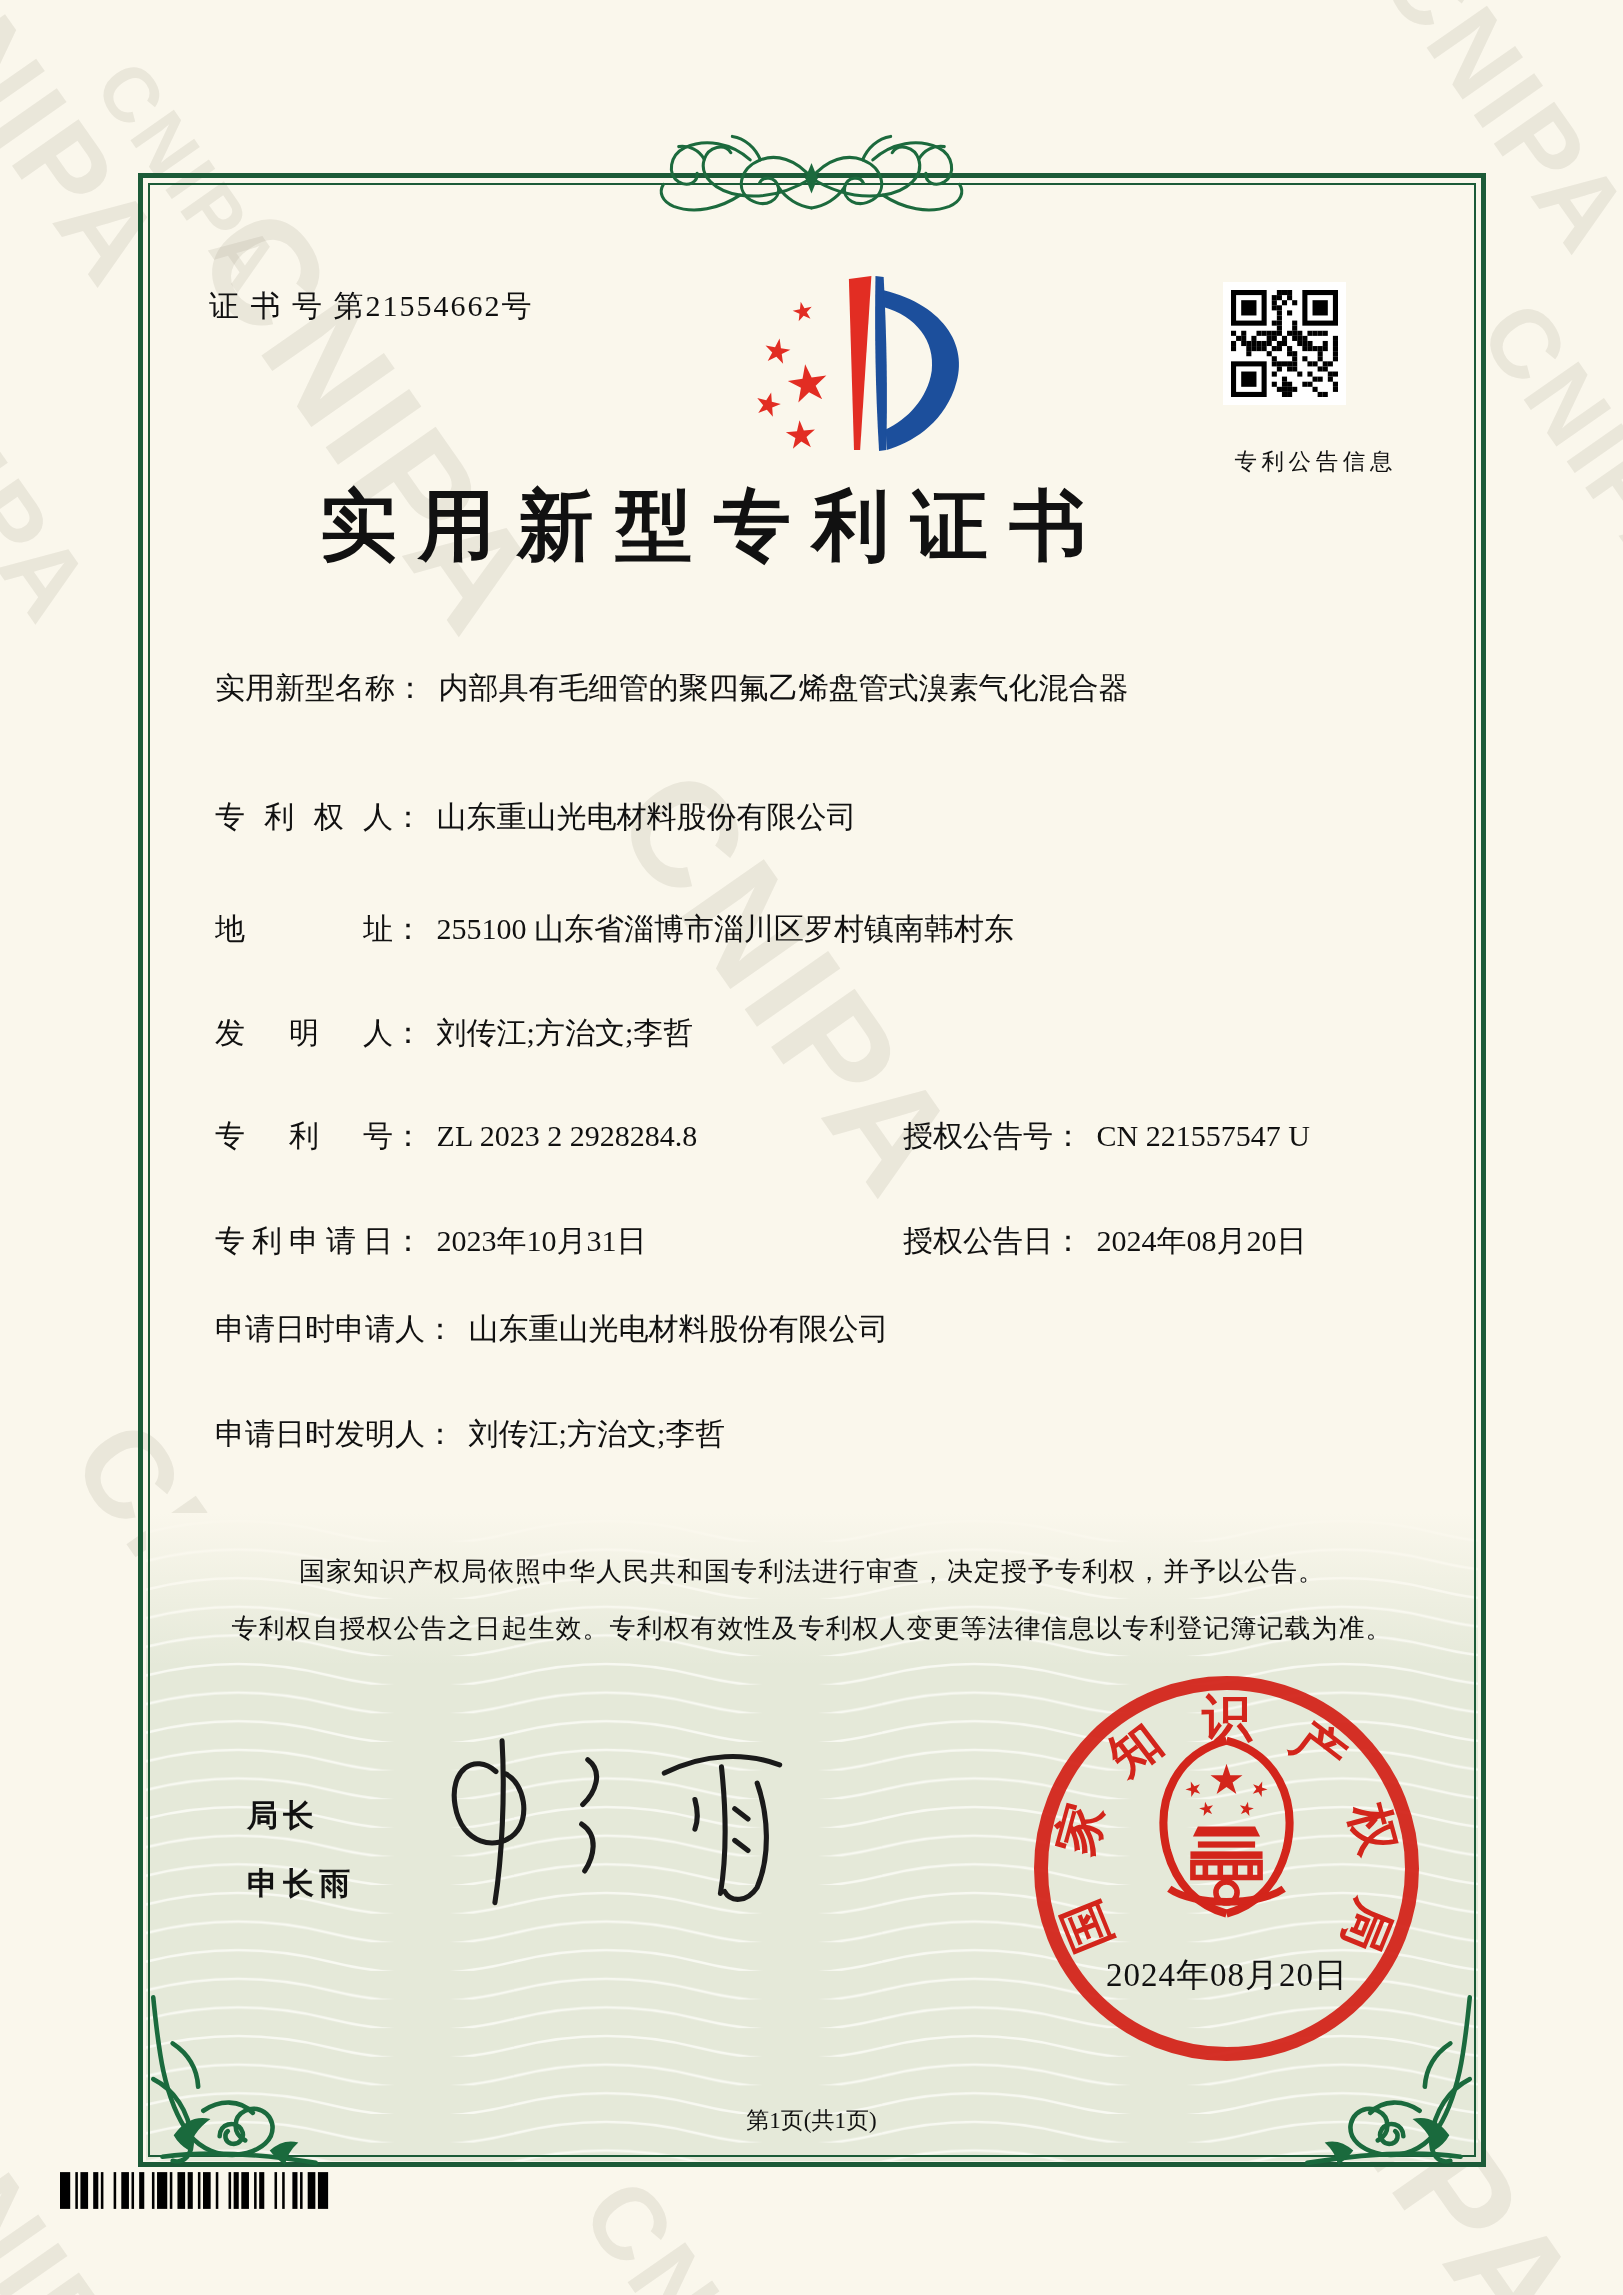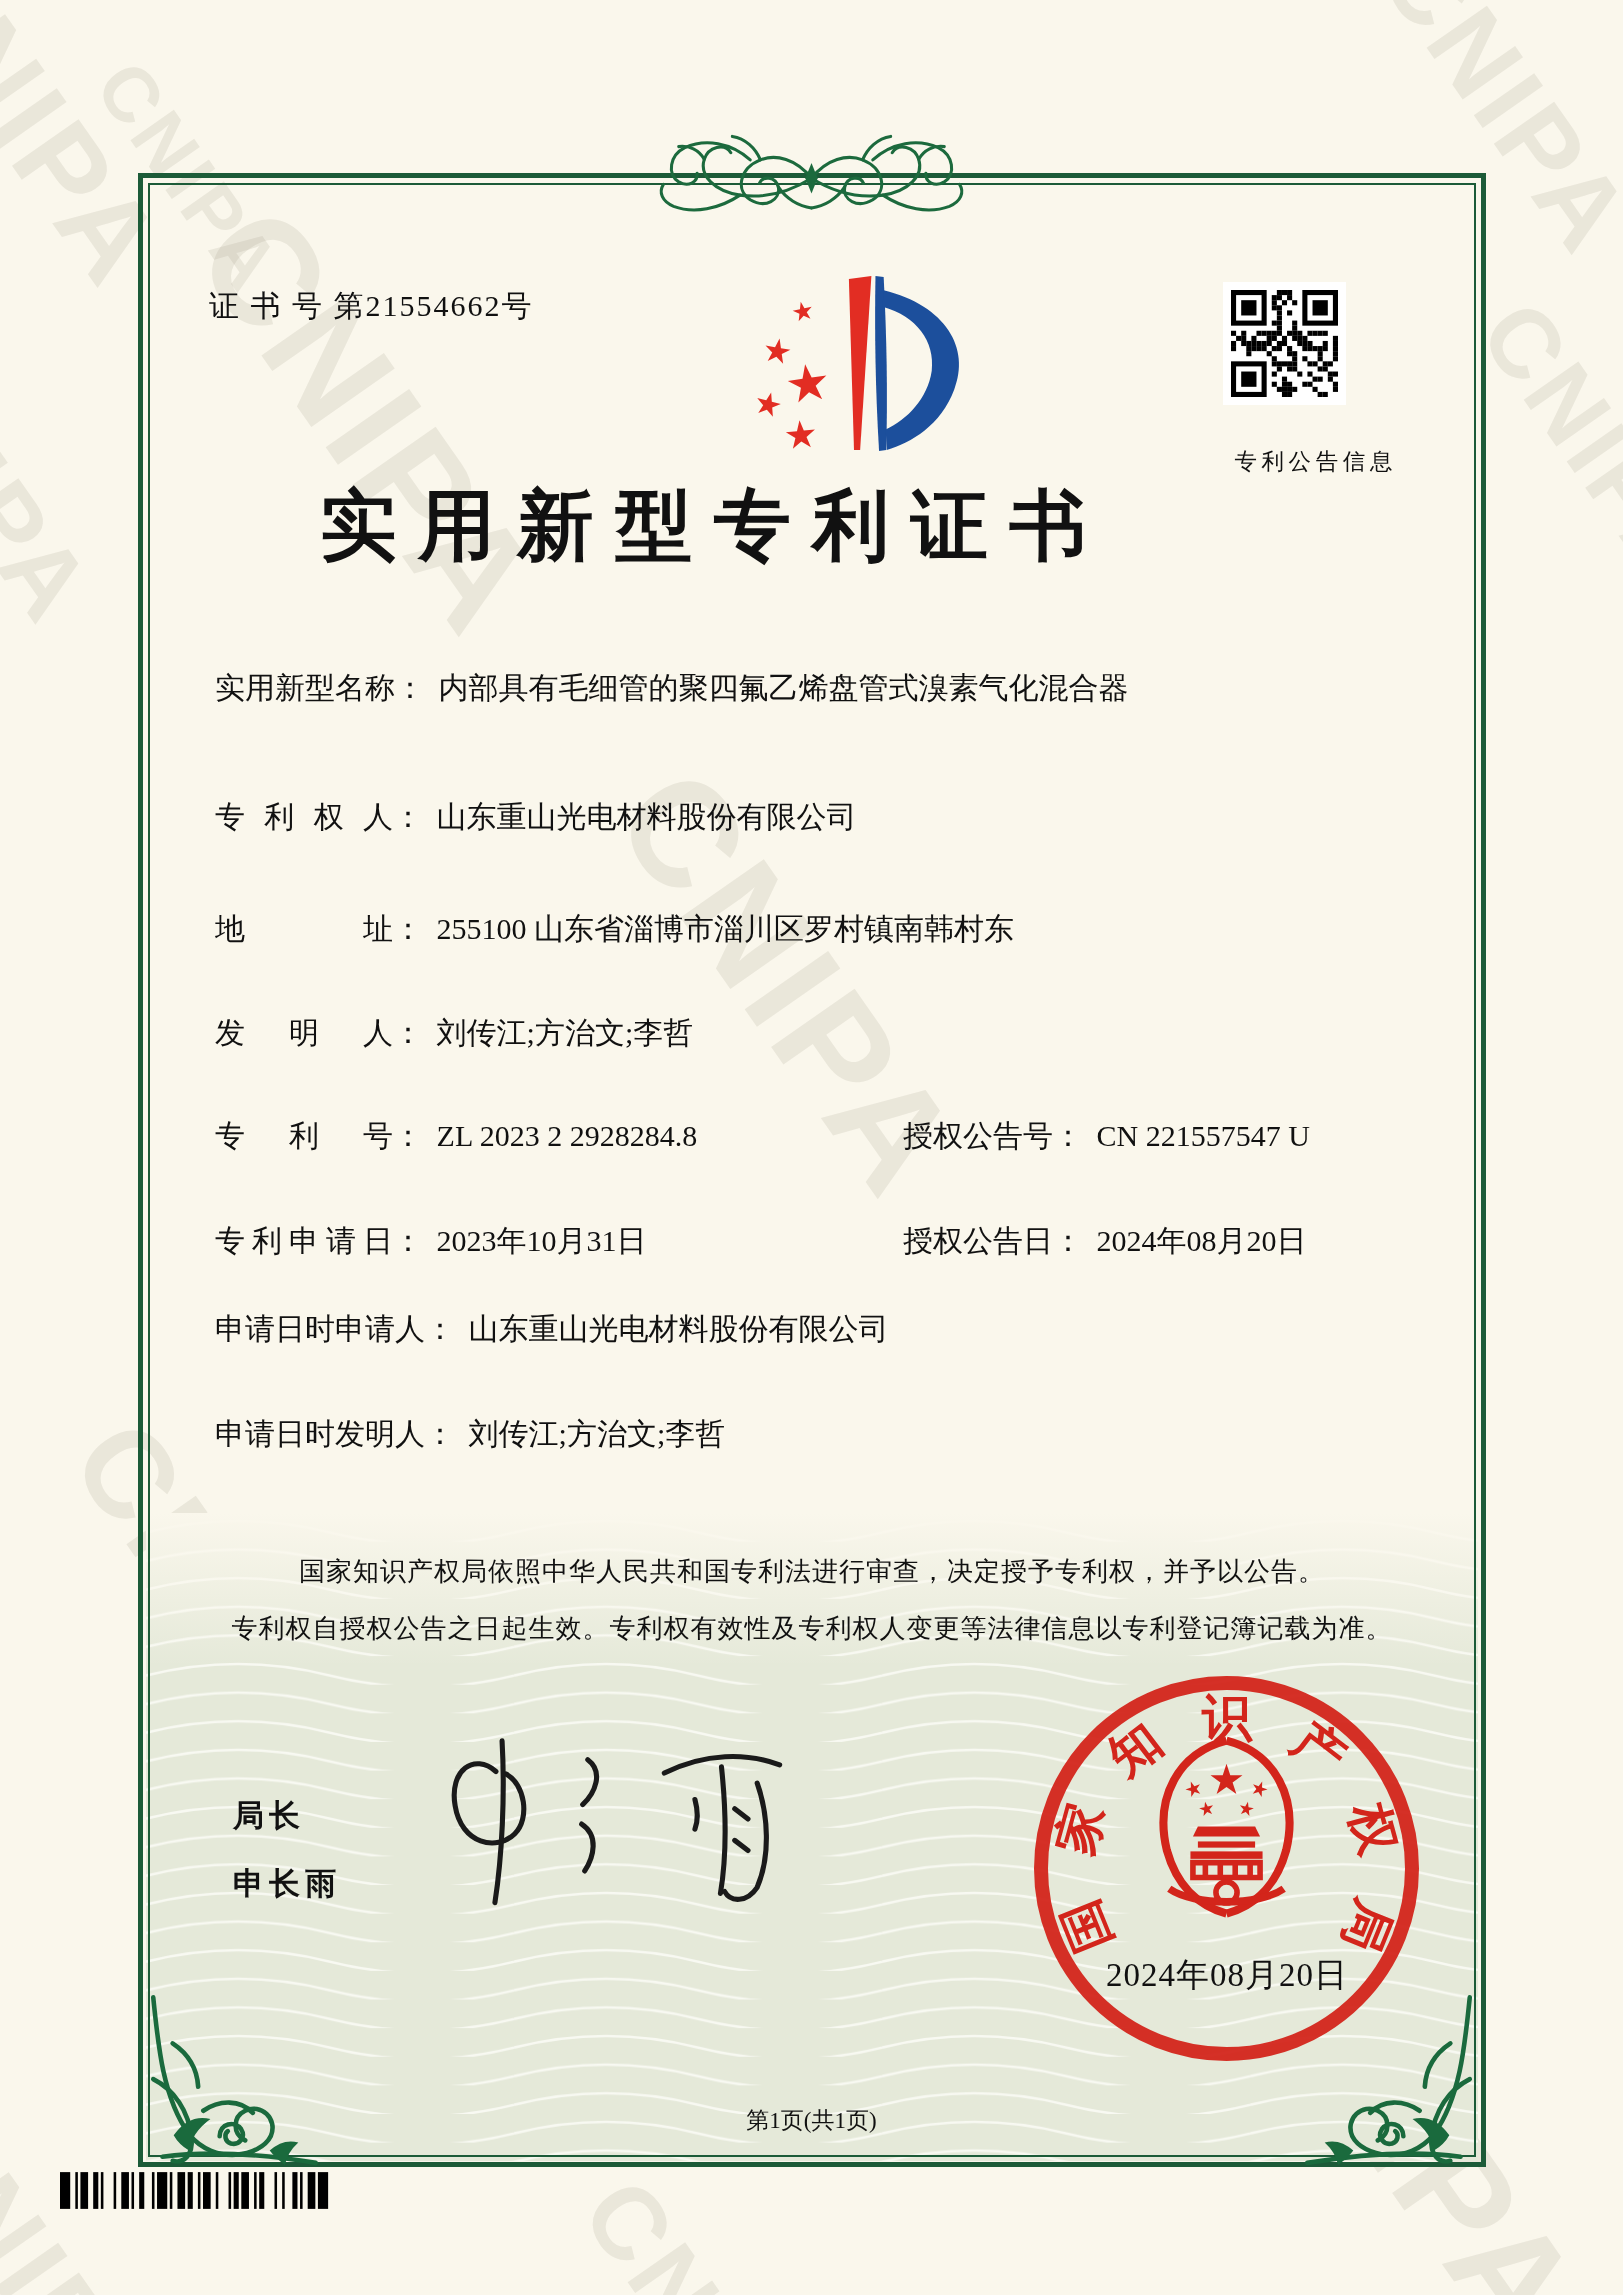--- a/index.html
+++ b/index.html
@@ -31,21 +31,21 @@
   .frow{position:absolute;left:215px;font-size:30px;line-height:1.25;white-space:nowrap;}
   .flabel{display:inline-block;vertical-align:top;font-family:Liberation Serif, serif;}
   .jlabel{width:178px;text-align:justify;text-align-last:justify;}
   .colon{display:inline-block;vertical-align:top;}
   .fvalue{display:inline-block;vertical-align:top;margin-left:6.1px;}
   .pair2{position:absolute;left:688px;top:0;white-space:nowrap;}
   
   .legal{position:absolute;left:169px;width:1286px;text-align:center;font-size:26px;
          letter-spacing:1px;white-space:nowrap;}
   
-  .director{position:absolute;left:233px;font-size:31px;font-weight:600;
+  .director{position:absolute;left:247px;font-size:31px;font-weight:600;
             font-family:"Liberation Sans","DejaVu Sans",sans-serif;letter-spacing:5.1px;}
   
   .seal{position:absolute;left:1025px;top:1667px;width:404px;height:404px;}
   .seal-ring{position:absolute;left:9.2px;top:9.2px;width:385px;height:385px;
              box-sizing:border-box;border:14px solid rgba(211,37,27,0.95);border-radius:50%;}
   .seal-ch{position:absolute;font-size:50px;font-weight:700;color:#d3251b;
            font-family:"Liberation Serif","DejaVu Serif",serif;}
   .seal-date{position:absolute;left:0;top:286px;width:404px;text-align:center;
              font-size:33px;color:#111;letter-spacing:1px;}
   .footer{position:absolute;left:0;top:2105px;width:1623px;text-align:center;font-size:23px;}

